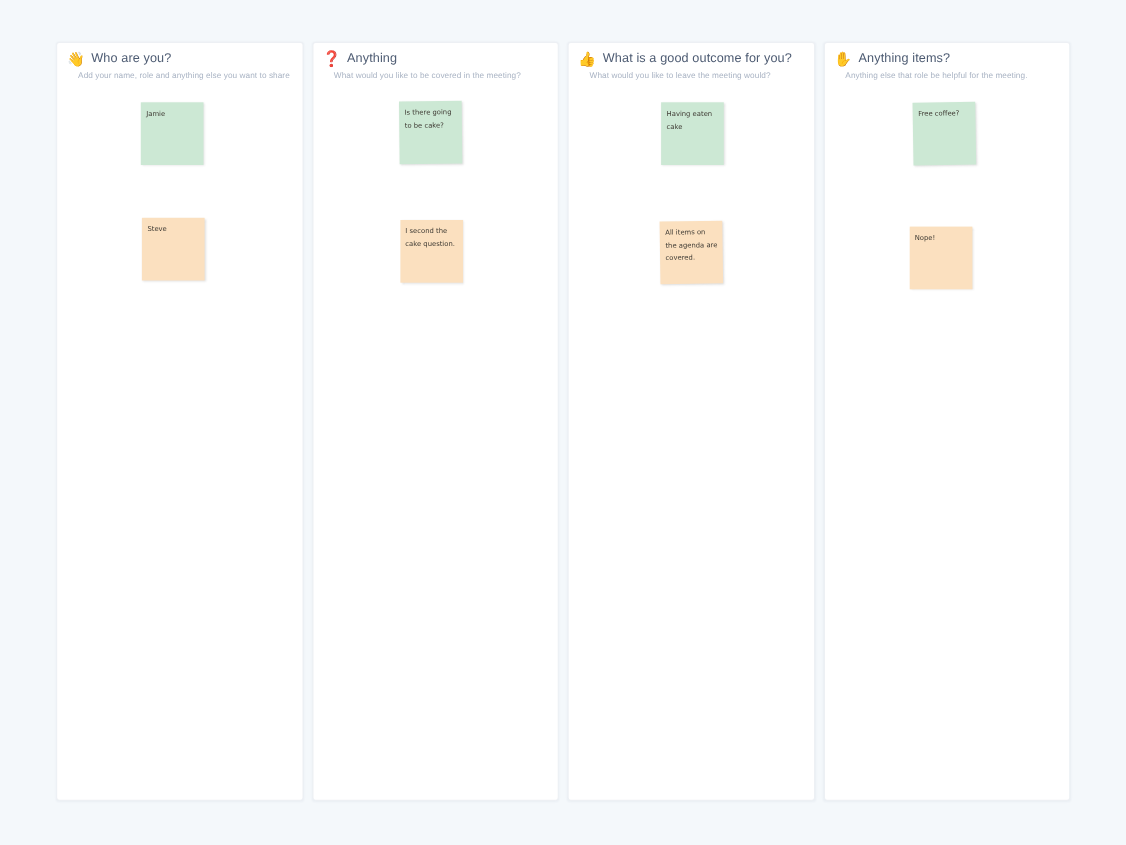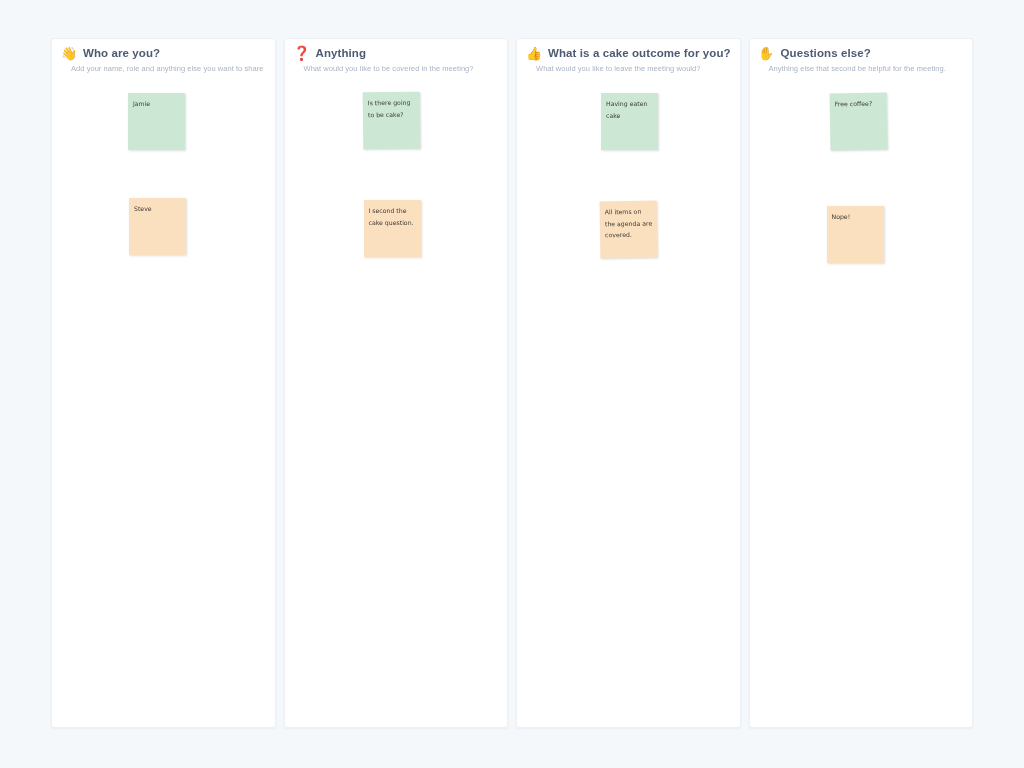--- a/index.html
+++ b/index.html
@@ -59,21 +59,21 @@
   }
 
   .col-emoji.question-mark {
     color: #d93838;
     font-weight: bold;
     font-size: 14px;
   }
 
   .col-title {
     font-size: 11.5px;
-    font-weight: bold;
+    font-weight: normal;
     color: #4d5b72;
     letter-spacing: 0.1px;
     white-space: nowrap;
   }
 
   .col-subtitle {
     margin-top: 3px;
     margin-left: 10px;
     font-size: 7.5px;
     color: #aab4c4;
@@ -134,35 +134,35 @@
       </div>
       <div class="notes-area">
         <div class="note green" style="left: 78px; top: 3px; background: rgb(204, 232, 212); transform: rotate(-0.6deg);">Is there going to be cake?</div>
         <div class="note orange" style="left: 79px; top: 111px; background: rgb(251, 224, 191);">I second the cake question.</div>
       </div>
     </div>
     <div class="column">
       <div class="col-header">
         <div class="col-title-row">
           <span class="col-emoji">👍</span>
-          <span class="col-title">What is a cake outcome for you?</span>
+          <span class="col-title">What is a good outcome for you?</span>
         </div>
         <div class="col-subtitle">What would you like to leave the meeting would?</div>
       </div>
       <div class="notes-area">
         <div class="note green" style="left: 84px; top: 4px; background: rgb(204, 232, 212);">Having eaten cake</div>
         <div class="note orange" style="left: 83px; top: 112px; background: rgb(251, 224, 191); transform: rotate(-0.8deg);">All items on the agenda are covered.</div>
       </div>
     </div>
     <div class="column">
       <div class="col-header">
         <div class="col-title-row">
           <span class="col-emoji">✋</span>
-          <span class="col-title">Questions else?</span>
+          <span class="col-title">Anything items?</span>
         </div>
-        <div class="col-subtitle">Anything else that second be helpful for the meeting.</div>
+        <div class="col-subtitle">Anything else that role be helpful for the meeting.</div>
       </div>
       <div class="notes-area">
         <div class="note green" style="left: 80px; top: 4px; background: rgb(204, 232, 212); transform: rotate(-0.9deg);">Free coffee?</div>
         <div class="note orange" style="left: 77px; top: 117px; background: rgb(251, 224, 191);">Nope!</div>
       </div>
     </div>
   </div>
 
 </body></html>

